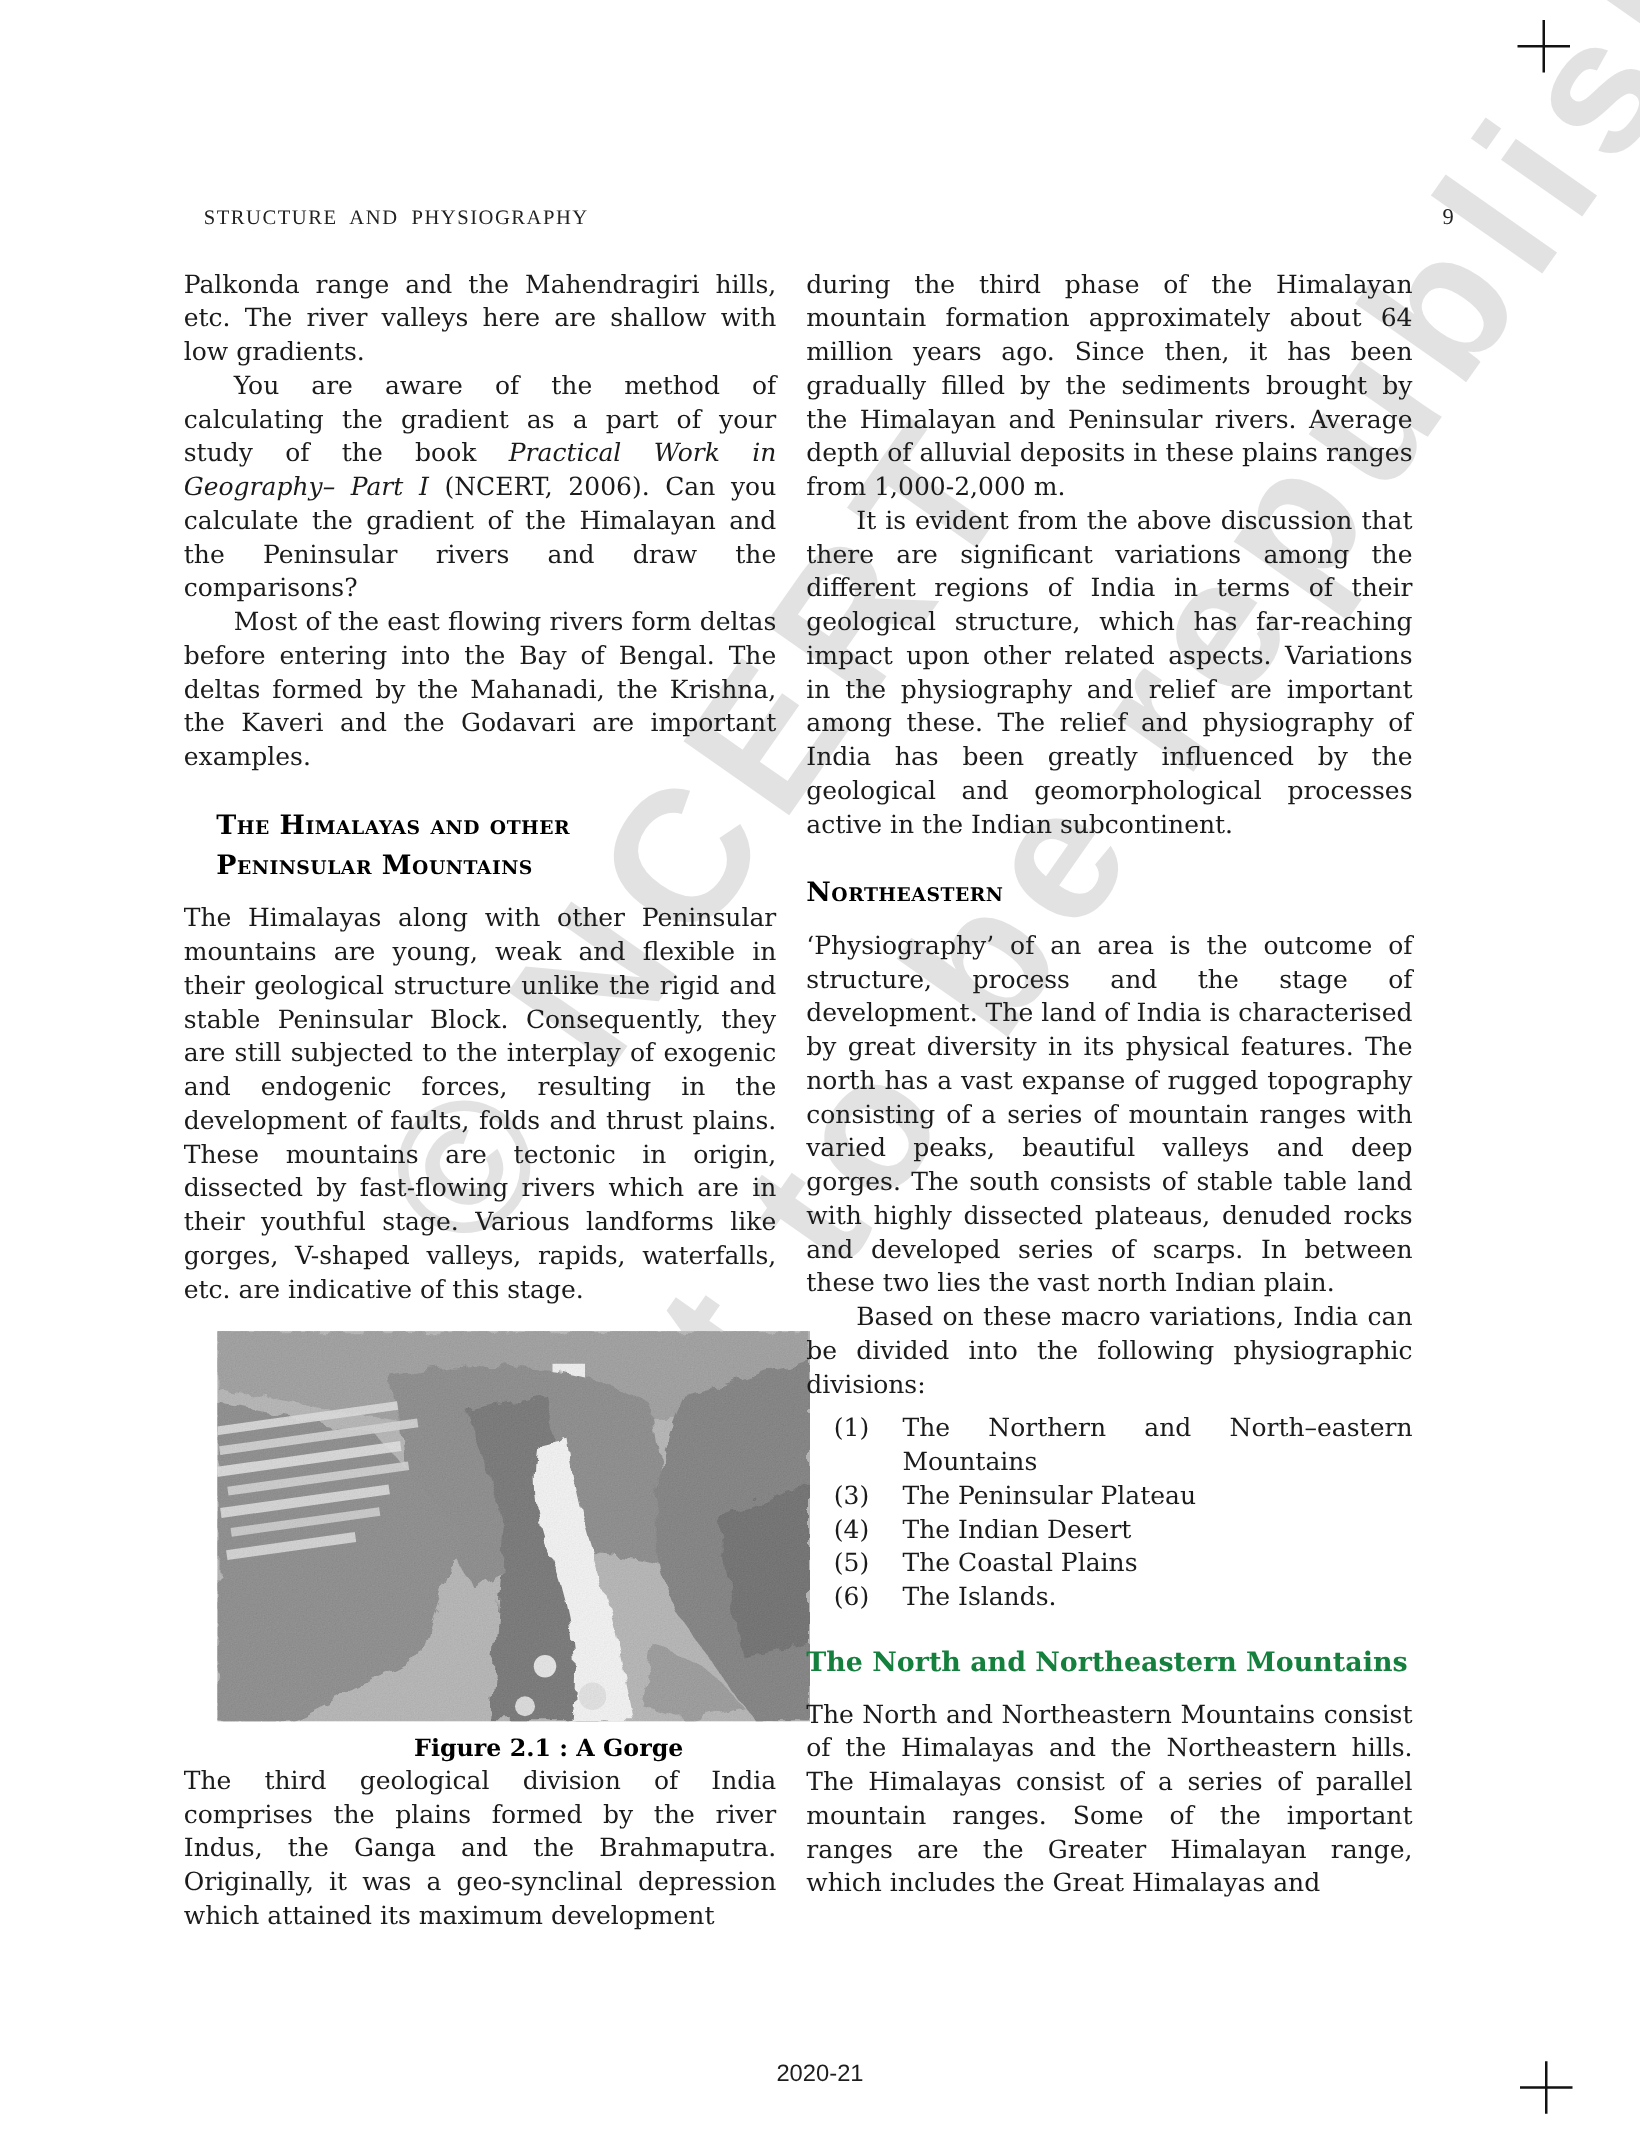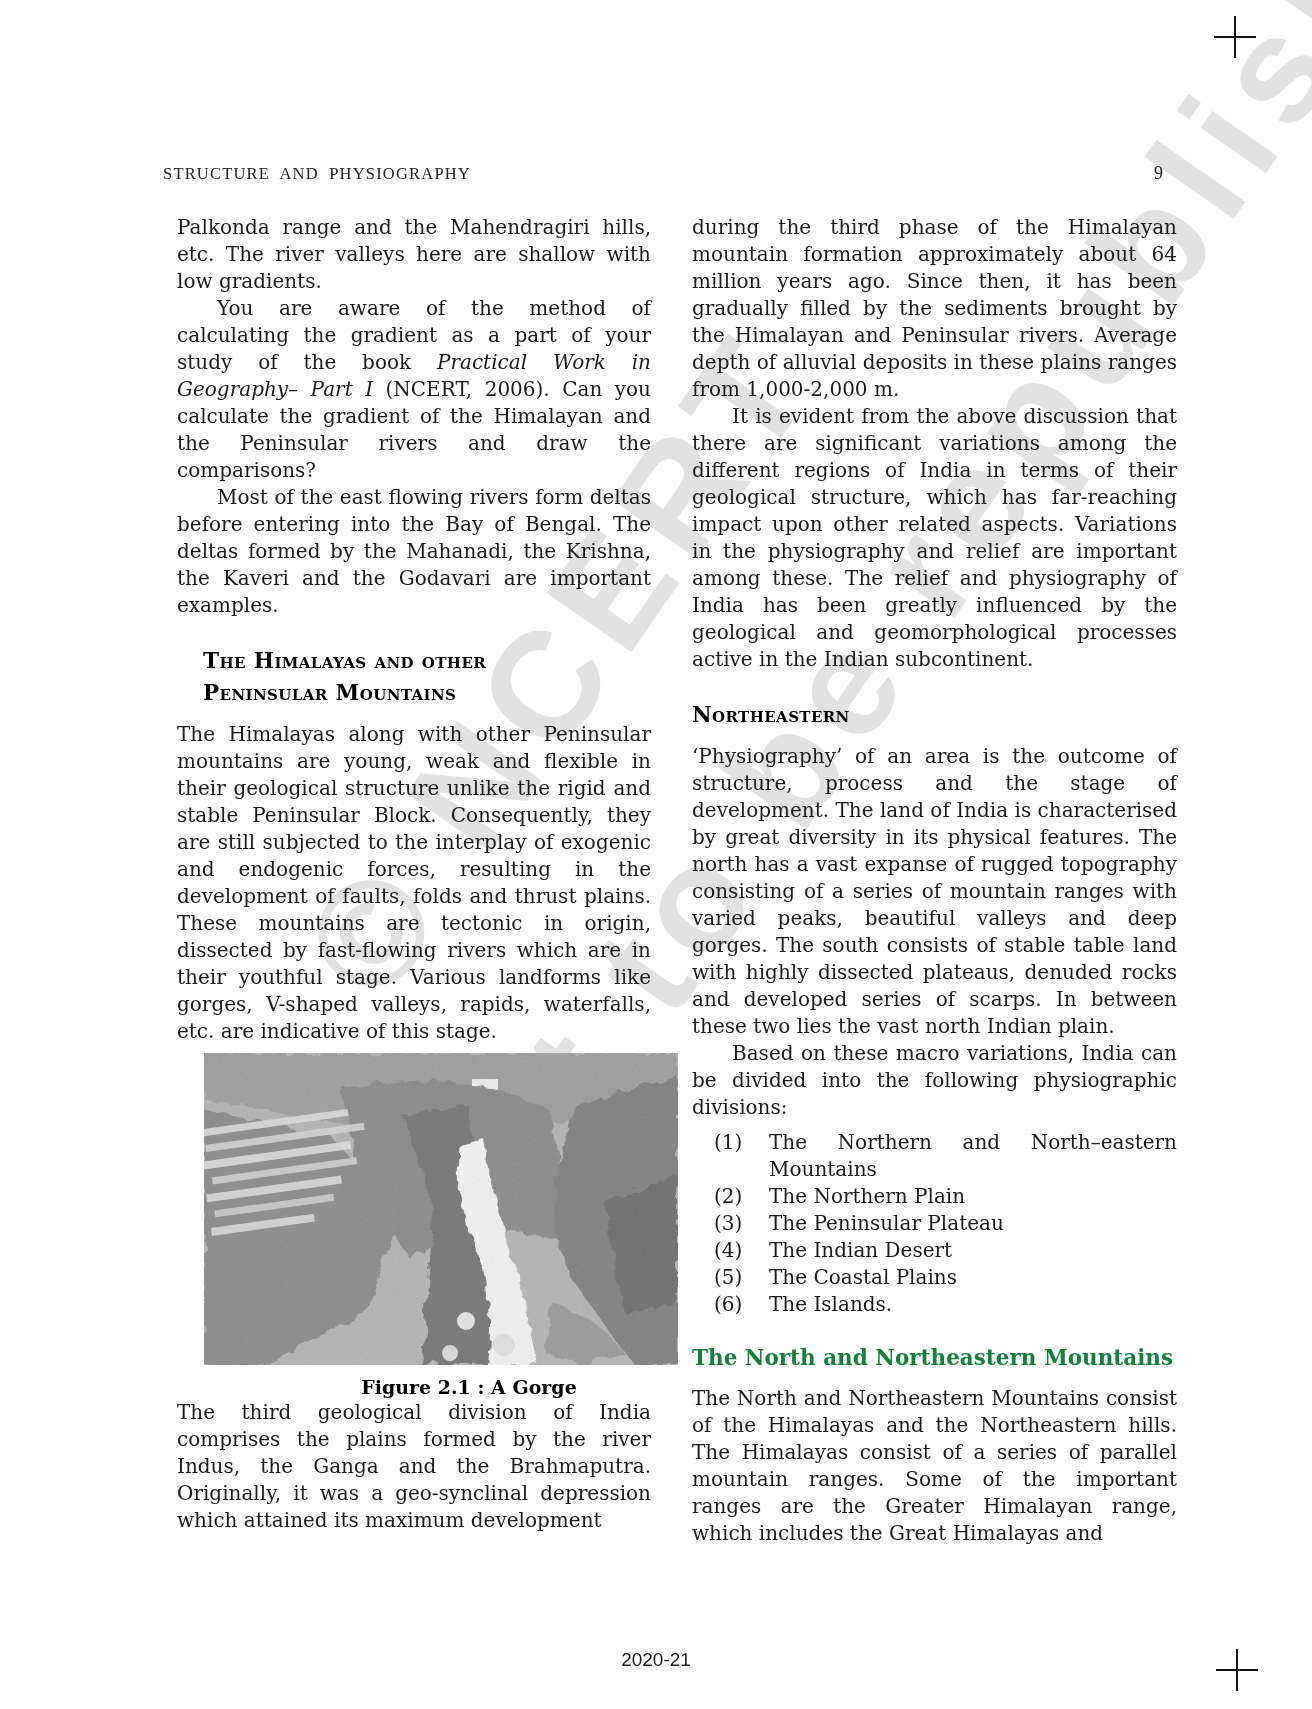--- a/index.html
+++ b/index.html
@@ -20,37 +20,37 @@
   .watermark {
     position:absolute; left:100px; top:490px; width:1120px;
     transform:rotate(-55deg); text-align:center; pointer-events:none;
     font-family:"Liberation Sans", sans-serif; font-weight:bold;
     color:rgba(125,125,125,0.22); z-index:0;
   }
   .wm-line { font-size:150px; line-height:245px; letter-spacing:14px; white-space:nowrap; }
 
   
   .columns {
-    position:absolute; top:214px; left:177px; width:1000px;
-    display:flex; gap:41px; z-index:1;
+    position:absolute; top:214px; left:147px; width:1000px;
+    display:flex; gap:24px; z-index:1;
   }
   .col-left  { width:474px; flex:none; }
   .col-right { width:485px; flex:none; }
 
   .body { margin:0; font-size:20px; line-height:27px; text-align:justify; }
   .indent { text-indent:40px; }
 
   .sc-head {
     margin:26px 0 12px 0; font-size:21.5px; line-height:32px;
     font-weight:bold; font-variant:small-caps; letter-spacing:0.4px; color:#000;
   }
   .sc-head .block { display:block;margin-left:26px; }
   .bold-head { margin:26px 0 13px 0; font-size:21.5px; line-height:28px; font-weight:bold; color:#15803d; }
 
-  figure { margin:8px 0 0 0; width:530px;padding-left:27px; }
+  figure { margin:20px 0 0 0; width:530px;padding-left:27px; }
   figure svg { display:block; width:474px; height:312px; background:#b5b5b5; }
   figcaption { text-align:center; font-weight:bold; font-size:19px; line-height:24px; margin-top:10px; color:#000; }
 
   .divisions { margin:8px 0 0 0; padding:0; list-style:none; }
   .li { font-size:20px; line-height:27px; text-align:justify; padding-left:77px; text-indent:-55px; }
   .li-num { display:inline-block; width:55px; text-indent:0; }
 
   footer {
     position:absolute; bottom:38px; left:0; width:100%; text-align:center;
     font-family:"Liberation Sans", sans-serif; font-size:19px; color:#1d1d1d; z-index:1;
@@ -147,21 +147,20 @@
       <p class="body">during the third phase of the Himalayan mountain formation approximately about 64 million years ago. Since then, it has been gradually filled by the sediments brought by the Himalayan and Peninsular rivers. Average depth of alluvial deposits in these plains ranges from 1,000-2,000 m.</p>
       <p class="body indent">It is evident from the above discussion that there are significant variations among the different regions of India in terms of their geological structure, which has far-reaching impact upon other related aspects. Variations in the physiography and relief are important among these. The relief and physiography of India has been greatly influenced by the geological and geomorphological processes active in the Indian subcontinent.</p>
 
       <h2 class="sc-head">Northeastern</h2>
 
       <p class="body">‘Physiography’ of an area is the outcome of structure, process and the stage of development. The land of India is characterised by great diversity in its physical features. The north has a vast expanse of rugged topography consisting of a series of mountain ranges with varied peaks, beautiful valleys and deep gorges. The south consists of stable table land with highly dissected plateaus, denuded rocks and developed series of scarps. In between these two lies the vast north Indian plain.</p>
       <p class="body indent">Based on these macro variations, India can be divided into the following physiographic divisions:</p>
 
       <ol class="divisions">
         <li class="li"><span class="li-num">(1)</span><span>The Northern and North–eastern Mountains</span></li>
-        <li class="li"><span class="li-num">(2)</span><span>The Northern Plain</span></li>
         <li class="li"><span class="li-num">(3)</span><span>The Peninsular Plateau</span></li>
         <li class="li"><span class="li-num">(4)</span><span>The Indian Desert</span></li>
         <li class="li"><span class="li-num">(5)</span><span>The Coastal Plains</span></li>
         <li class="li"><span class="li-num">(6)</span><span>The Islands.</span></li>
       </ol>
 
       <h3 class="bold-head">The North and Northeastern Mountains</h3>
       <p class="body">The North and Northeastern Mountains consist of the Himalayas and the Northeastern hills. The Himalayas consist of a series of parallel mountain ranges. Some of the important ranges are the Greater Himalayan range, which includes the Great Himalayas and</p>
     </section>
 

